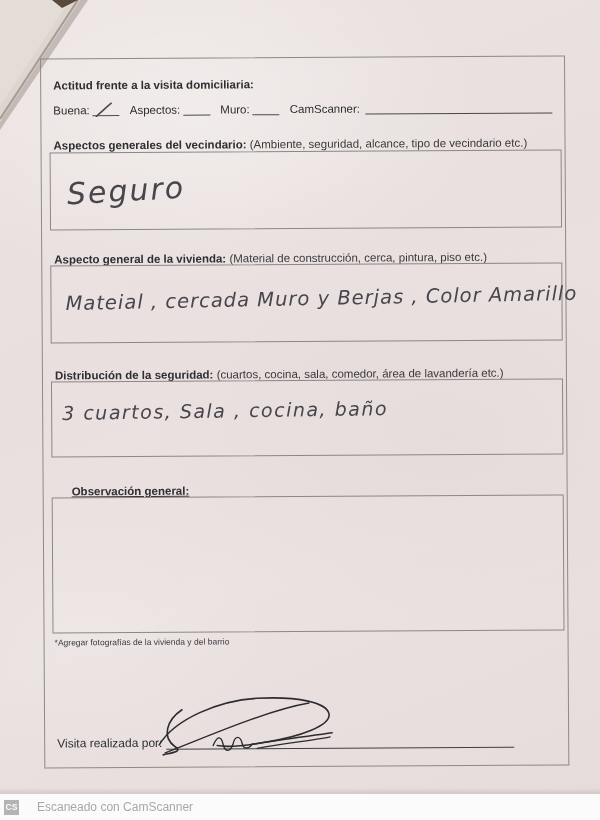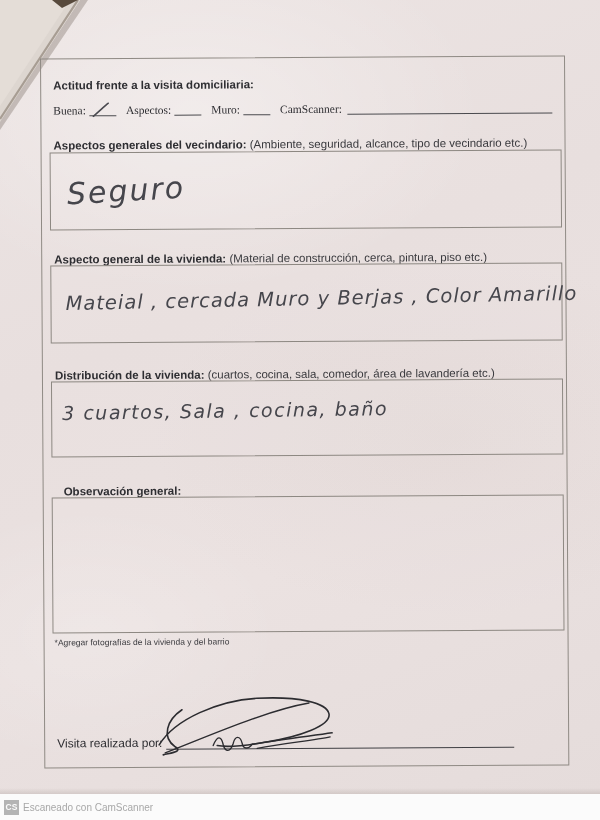--- a/index.html
+++ b/index.html
@@ -29,21 +29,21 @@
     transform-origin:50% 0;
     color:#303034;
   }
   .hdr{position:absolute;font-size:11.5px;line-height:13px;color:#2e2e32;}
   .hdr b{font-weight:bold;}
   .hdr .hint{font-weight:normal;color:#3a3a3e;}
 
   .fieldbox{position:absolute;left:8px;width:510px;border:1px solid #8d8882;background:rgba(255,255,255,0.06);}
 
   .opt-row{position:absolute;left:12px;top:44px;right:12px;display:flex;align-items:flex-end;font-size:11.5px;color:#2e2e32;}
-  .opt-label{white-space:nowrap;font-family:Liberation Serif, serif;}
+  .opt-label{white-space:nowrap;}
   .blank{display:inline-block;border-bottom:1.4px solid #4a4a4e;height:12px;}
   .blank.short{width:27px;margin:0 10px 0 3px;position:relative;}
   .blank.grow{flex:1 1 auto;margin-left:5px;}
   .checkmark{position:absolute;left:2px;bottom:-2px;}
 
   .handwriting{
     position:absolute;
     font-family:"DejaVu Sans", sans-serif;
     font-style:italic;
     color:#46464c;
@@ -61,21 +61,21 @@
   
   .scanner-bar{
     position:absolute;left:0;top:794px;width:600px;height:26px;background:#fbfbfb;
     display:flex;align-items:center;
   }
   .cs-badge{
     display:inline-flex;align-items:center;justify-content:center;
     width:15px;height:15px;margin-left:4px;border-radius:0;
     background:#b4b4b4;color:#fbfbfb;font-size:8.5px;font-weight:bold;letter-spacing:0;
   }
-  .scanner-text{margin-left:4px;font-size:10px;color:#a8a8a8;}
+  .scanner-text{margin-left:18px;font-size:12px;color:#a8a8a8;}
 </style>
 </head>
 <body>
 
 <div class="stage">
 
   <div class="paper">
 
     <svg class="fold" width="135" height="135" viewBox="0 0 135 135">
       <polygon points="80,0 88,0 0,130 0,120" fill="rgba(95,84,74,0.30)"></polygon>
@@ -116,28 +116,28 @@
 
       <div class="hdr" style="left:12px;top:194px;">
         <b>Aspecto general de la vivienda:</b>
         <span class="hint">(Material de construcción, cerca, pintura, piso etc.)</span>
       </div>
       <div class="fieldbox" style="top:206px;height:76px;">
         <span class="handwriting hw-2">Mateial , cercada Muro y Berjas , Color Amarillo</span>
       </div>
 
       <div class="hdr" style="left:12px;top:310px;">
-        <b>Distribución de la vivienda:</b>
+        <b>Distribución de la seguridad:</b>
         <span class="hint">(cuartos, cocina, sala, comedor, área de lavandería etc.)</span>
       </div>
       <div class="fieldbox" style="top:322px;height:74px;">
         <span class="handwriting hw-3">3 cuartos, Sala , cocina, baño</span>
       </div>
 
-      <div class="hdr" style="left:20px;top:426px;">
+      <div class="hdr" style="left:28px;top:426px;text-decoration:underline;">
         <b>Observación general:</b>
       </div>
       <div class="fieldbox" style="top:438px;height:134px;"></div>
 
       <div class="footnote">*Agregar fotografías de la vivienda y del barrio</div>
 
       <div class="visita-row">
         <span>Visita realizada por:</span>
         <span class="visita-line"></span>
       </div>

